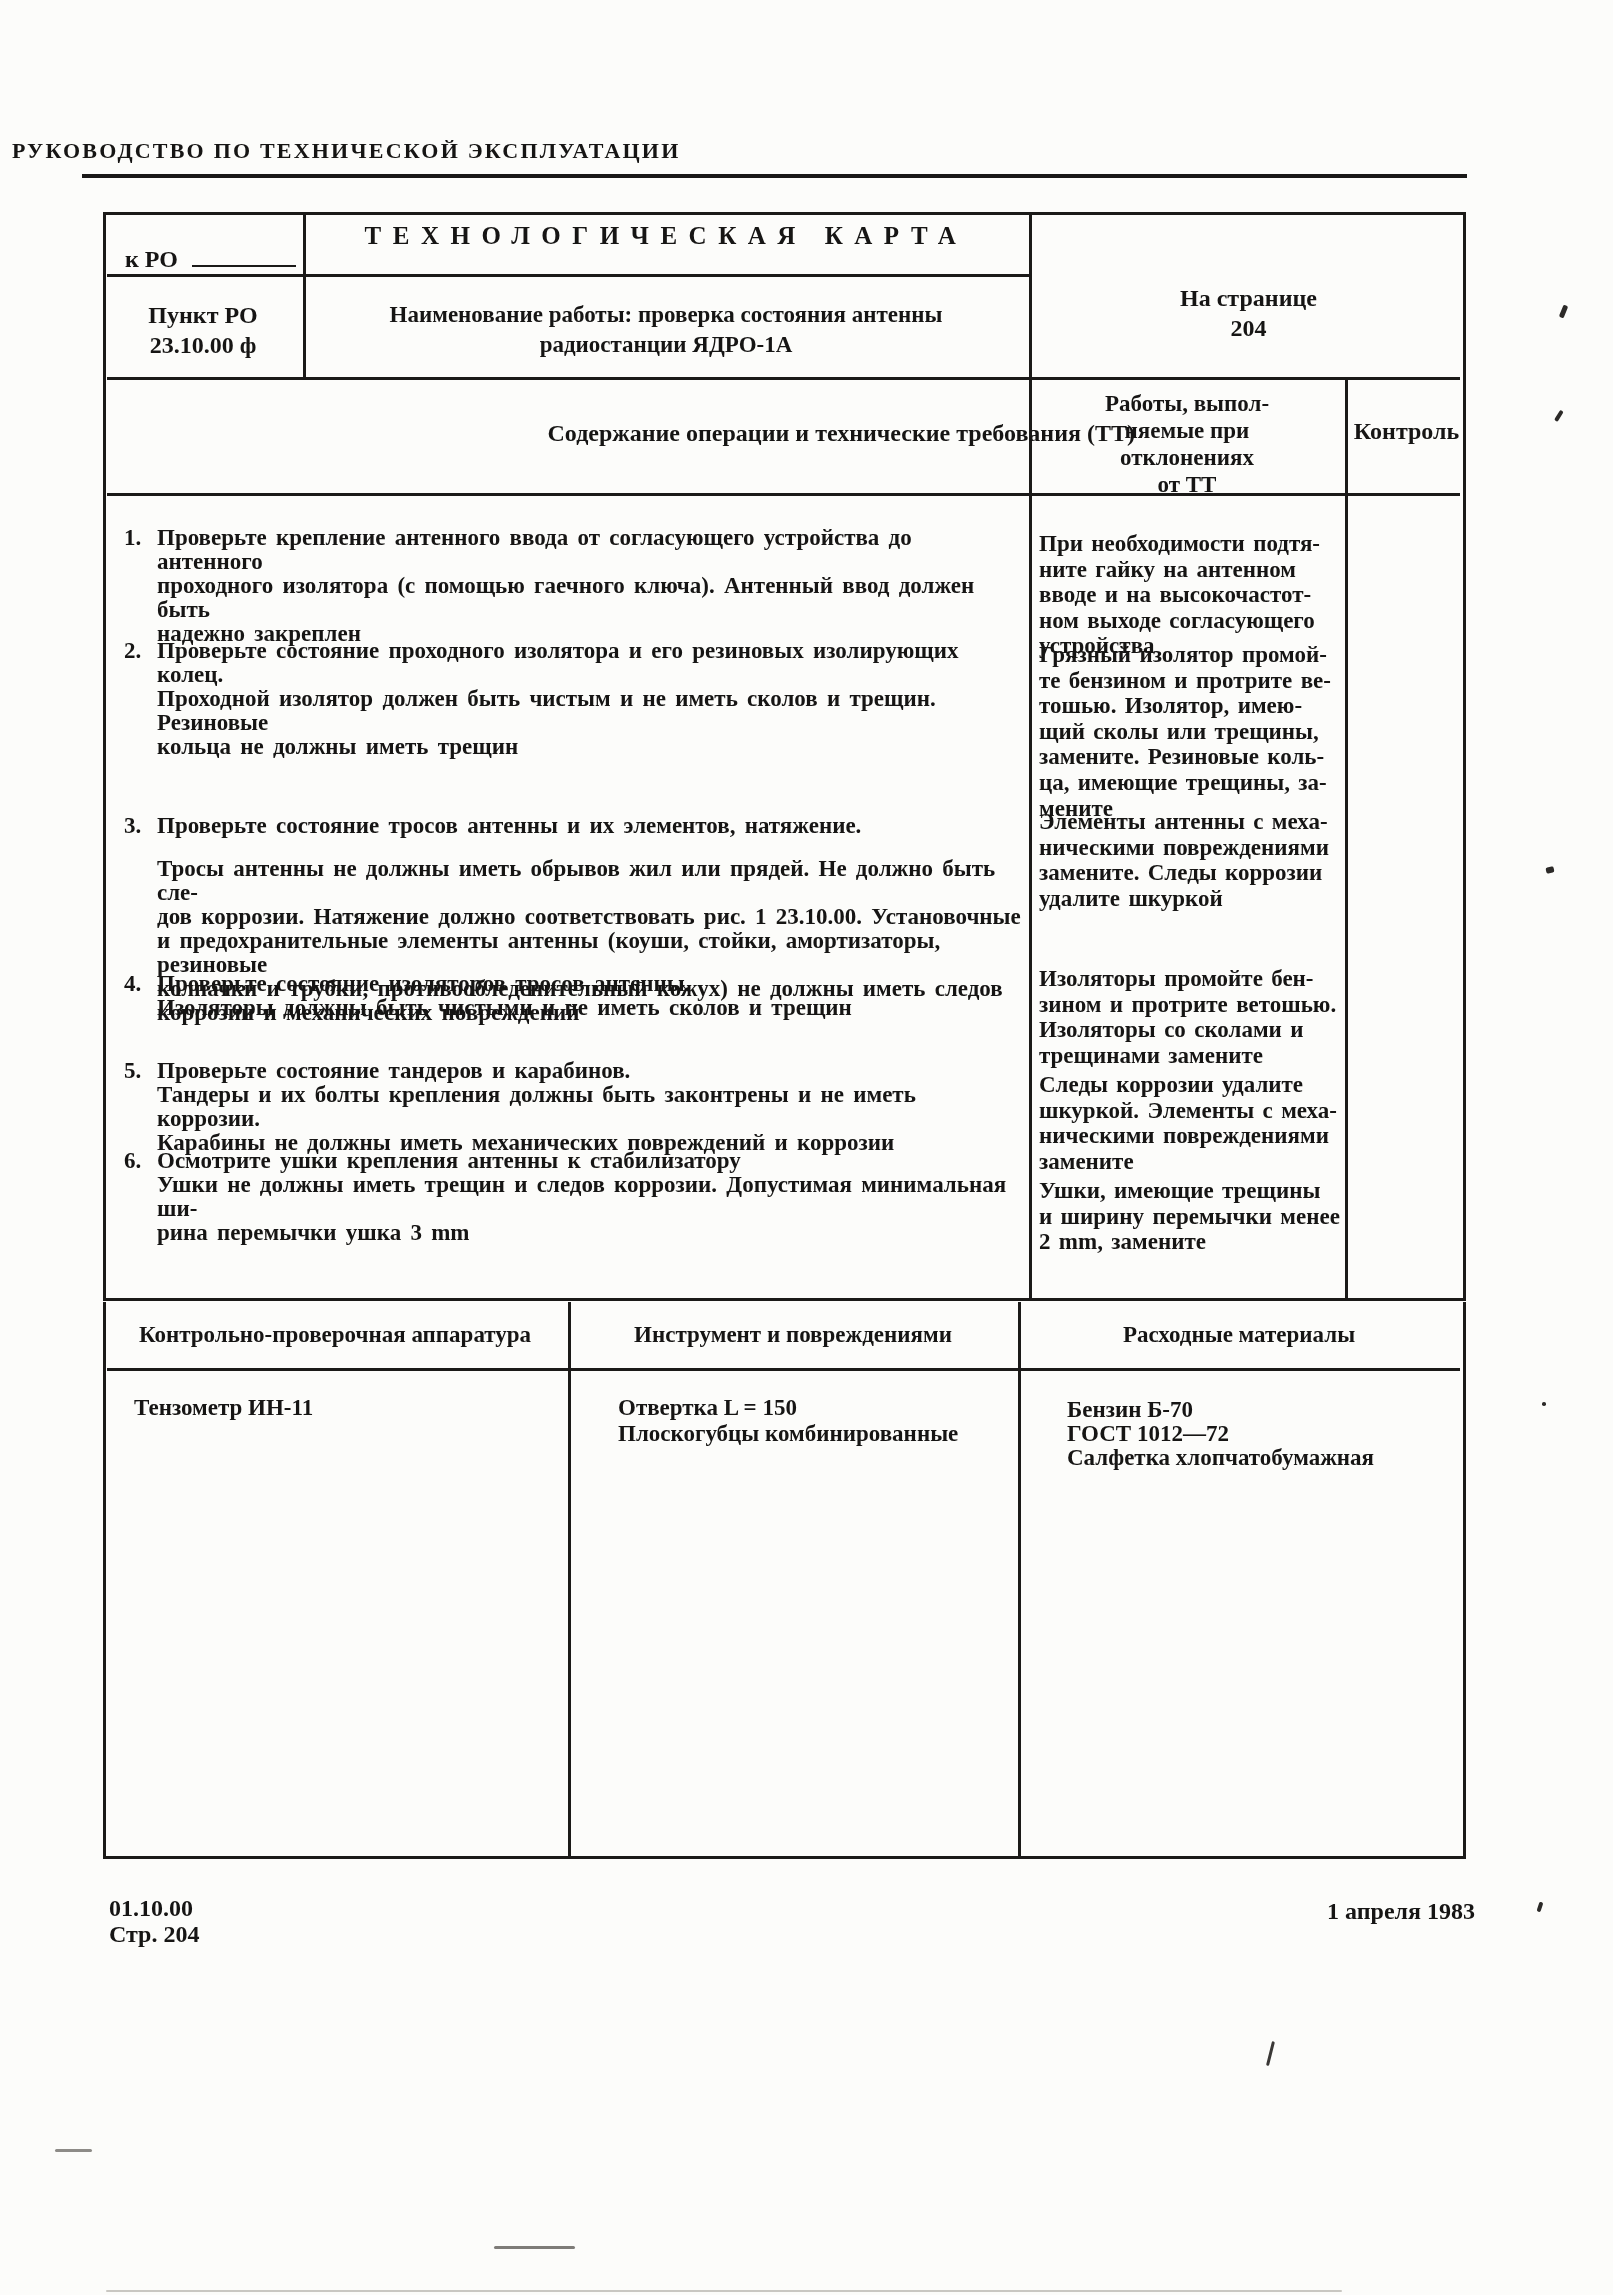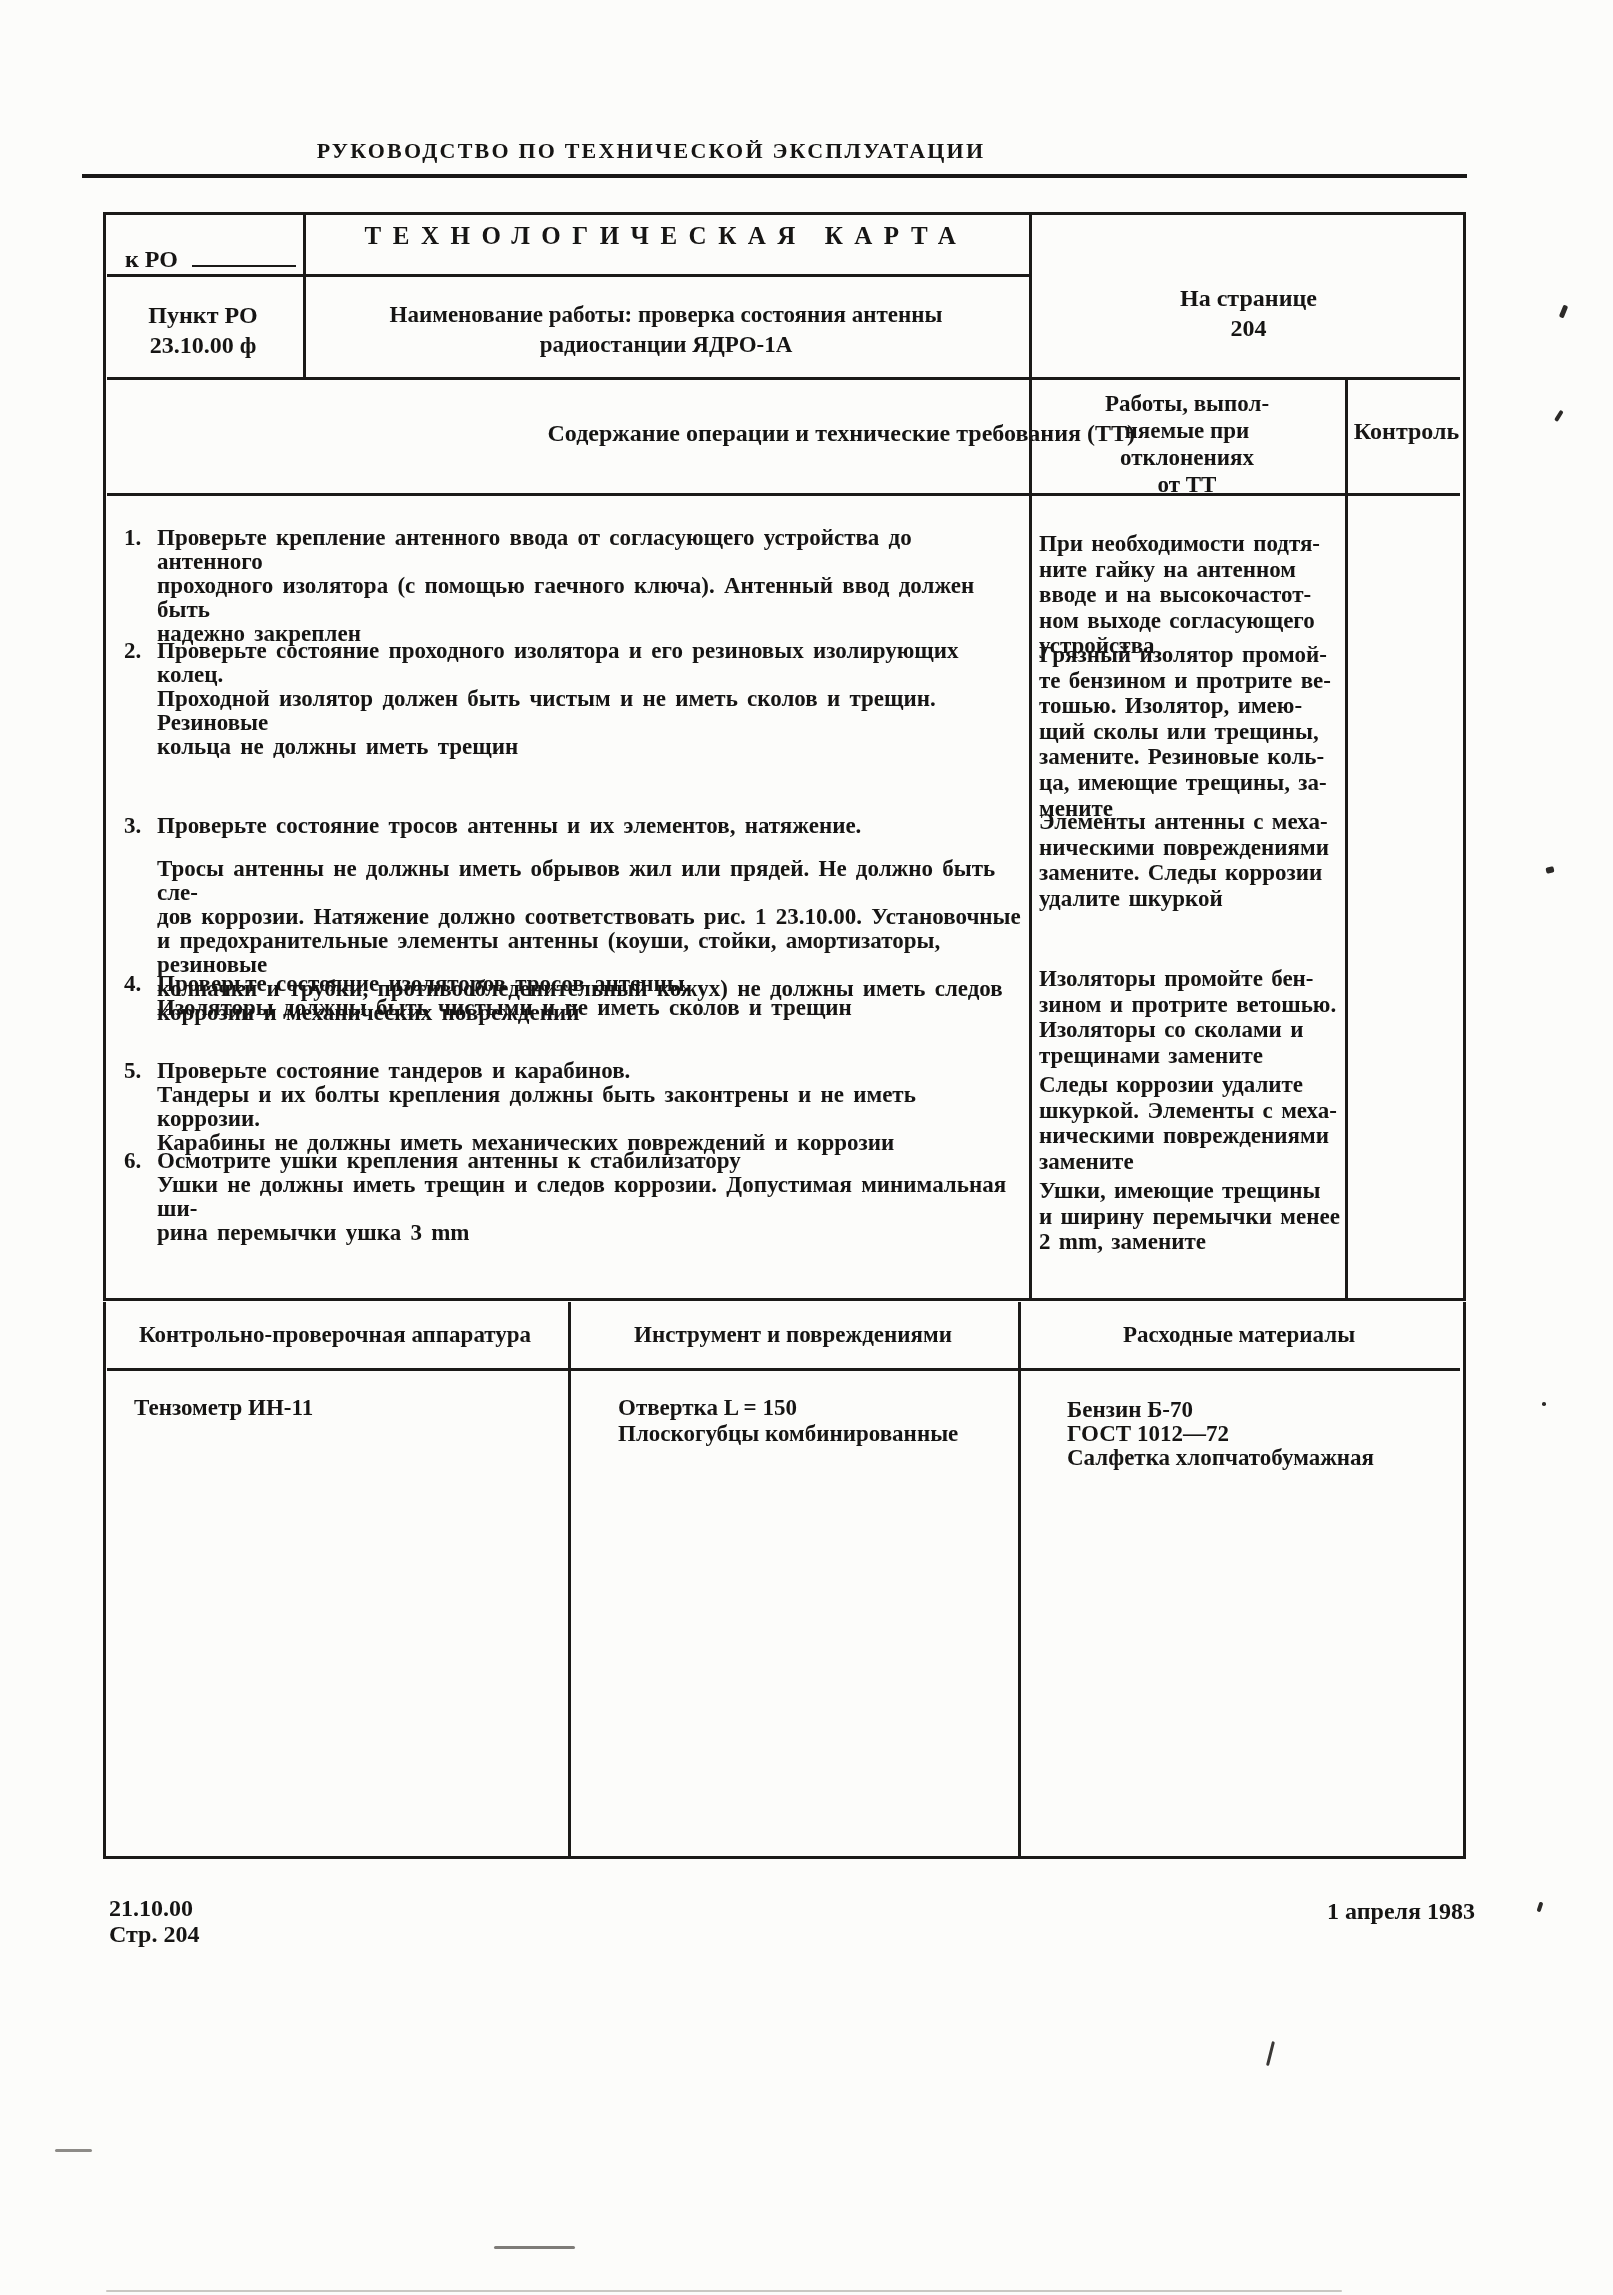--- a/index.html
+++ b/index.html
@@ -7,22 +7,21 @@
     position:relative;
     width:1614px;height:2295px;
     background:#fcfcfa;
     font-family:"Liberation Serif","DejaVu Serif",serif;
     color:#161514;
     overflow:hidden;
   }
   .abs{position:absolute;}
   .line{position:absolute;background:#1b1a18;}
   .running-head{
-    top:138px;left:0;width:1302px;
-    text-align:center;
+    top:138px;left:12px;width:1302px;
     font-size:22px;font-weight:bold;letter-spacing:2.2px;
   }
   .head-rule{left:82px;top:174px;width:1385px;height:4.4px;background:#191817;}
   .t-border{border:3.5px solid #1b1a18;background:transparent;}
   .no-top{border-top:none;}
   .cell-center{display:flex;align-items:center;justify-content:center;text-align:center;}
   .prelines{white-space:pre-line;}
   .kro{left:125px;top:228px;font-size:24px;font-weight:bold;margin-top:18px;}
   .ro-underline{display:inline-block;width:104px;height:19.4px;border-bottom:2.6px solid #1b1a18;margin-left:14px;}
   .card-title{left:303px;top:222px;width:726px;text-align:center;
@@ -173,21 +172,21 @@
   <div class="abs cell-center b-head" style="left:1018px;top:1302px;width:442px;height:65px;">Расходные материалы</div>
 
   <div class="abs b-text" style="left:134px;top:1395px;">Тензометр ИН-11</div>
   <div class="abs b-text" style="left:618px;top:1395px;">Отвертка L = 150
 Плоскогубцы комбинированные</div>
   <div class="abs b-text" style="left:1067px;top:1398px;line-height:24px;">Бензин Б-70
 ГОСТ 1012—72
 Салфетка хлопчатобумажная</div>
 
   <div class="abs footer-left">
-    <div>21.10.00</div>
+    <div>01.10.00</div>
     <div>Стр. 204</div>
   </div>
   <div class="abs footer-date">1 апреля 1983</div>
 
   <div class="speck" style="left:1561px;top:305px;width:5.3px;height:13.2px;transform:rotate(22deg);"></div>
   <div class="speck" style="left:1557px;top:410px;width:4.4px;height:11.5px;transform:rotate(32deg);"></div>
   <div class="speck" style="left:1546px;top:867px;width:8px;height:6.2px;transform:rotate(-12deg);"></div>
   <div class="speck" style="left:1542px;top:1402px;width:4.4px;height:4.4px;"></div>
   <div class="speck" style="left:1538px;top:1902px;width:4.4px;height:9.7px;transform:rotate(18deg);"></div>
   <div class="speck" style="left:1269px;top:2041px;width:2.6px;height:25px;transform:rotate(14deg);background:#3a3836;"></div>

